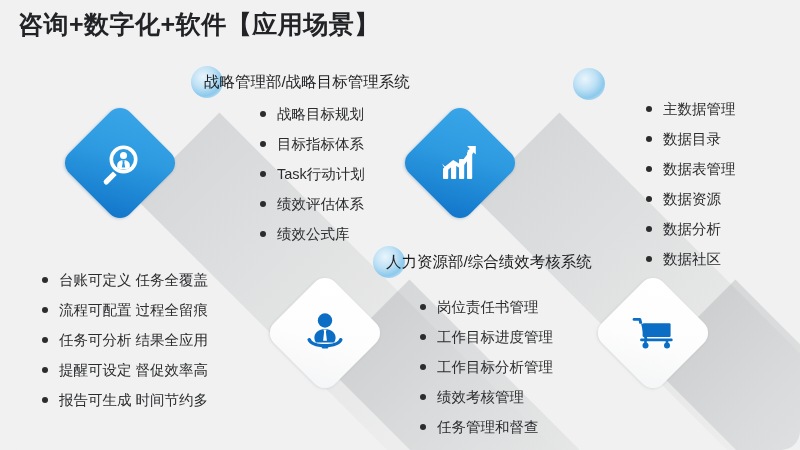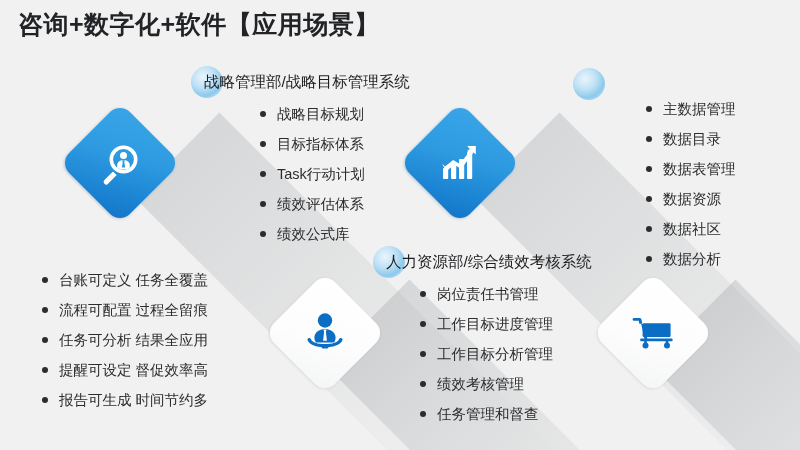--- a/index.html
+++ b/index.html
@@ -1,21 +1,21 @@
 <!DOCTYPE html>
 <html><head>
 <meta charset="utf-8">
 <style>
   html,body{margin:0;padding:0;}
   body{
     width:800px;height:450px;overflow:hidden;position:relative;
     background:#f1f1f1;
     font-family:"Liberation Sans","DejaVu Sans",sans-serif;
   }
-  #slide{position:absolute;inset:0;overflow:hidden;background:#f1f1f1;}
+  #slide{position:absolute;inset:0;overflow:hidden;background:#f1f1f1;border-radius:19px;}
 
   
   .shadow{
     position:absolute;width:120px;height:560px;
     transform-origin:top center;
     transform:rotate(-45deg);
     background:linear-gradient(to bottom,rgba(120,125,130,.22),rgba(150,155,160,.05) 62%,rgba(160,165,170,0) 92%);
     pointer-events:none;
   }
 
@@ -185,25 +185,25 @@
       <li>
           <span class="bullet"></span>
           <span>数据表管理</span>
         </li>
       <li>
           <span class="bullet"></span>
           <span>数据资源</span>
         </li>
       <li>
           <span class="bullet"></span>
+          <span>数据分析</span>
+        </li>
+      <li>
+          <span class="bullet"></span>
           <span>数据社区</span>
-        </li>
-      <li>
-          <span class="bullet"></span>
-          <span>数据分析</span>
         </li>
     </ul>
   </div>
 
   <div class="block" style="left:20px;top:252px;">
     <ul class="items" style="margin-top:19px;margin-left:22px;">
       <li>
           <span class="bullet"></span>
           <span>台账可定义 任务全覆盖</span>
         </li>
@@ -224,21 +224,21 @@
           <span>报告可生成 时间节约多</span>
         </li>
     </ul>
   </div>
 
   <div class="block" style="left:382px;top:252px;">
     <div class="block-head">
       <span class="head-badge"></span>
       <span class="head-text">人力资源部/综合绩效考核系统</span>
     </div>
-    <ul class="items" style="margin-top:13px;margin-left:38px;">
+    <ul class="items" style="margin-top:26px;margin-left:38px;">
       <li>
           <span class="bullet"></span>
           <span>岗位责任书管理</span>
         </li>
       <li>
           <span class="bullet"></span>
           <span>工作目标进度管理</span>
         </li>
       <li>
           <span class="bullet"></span>

